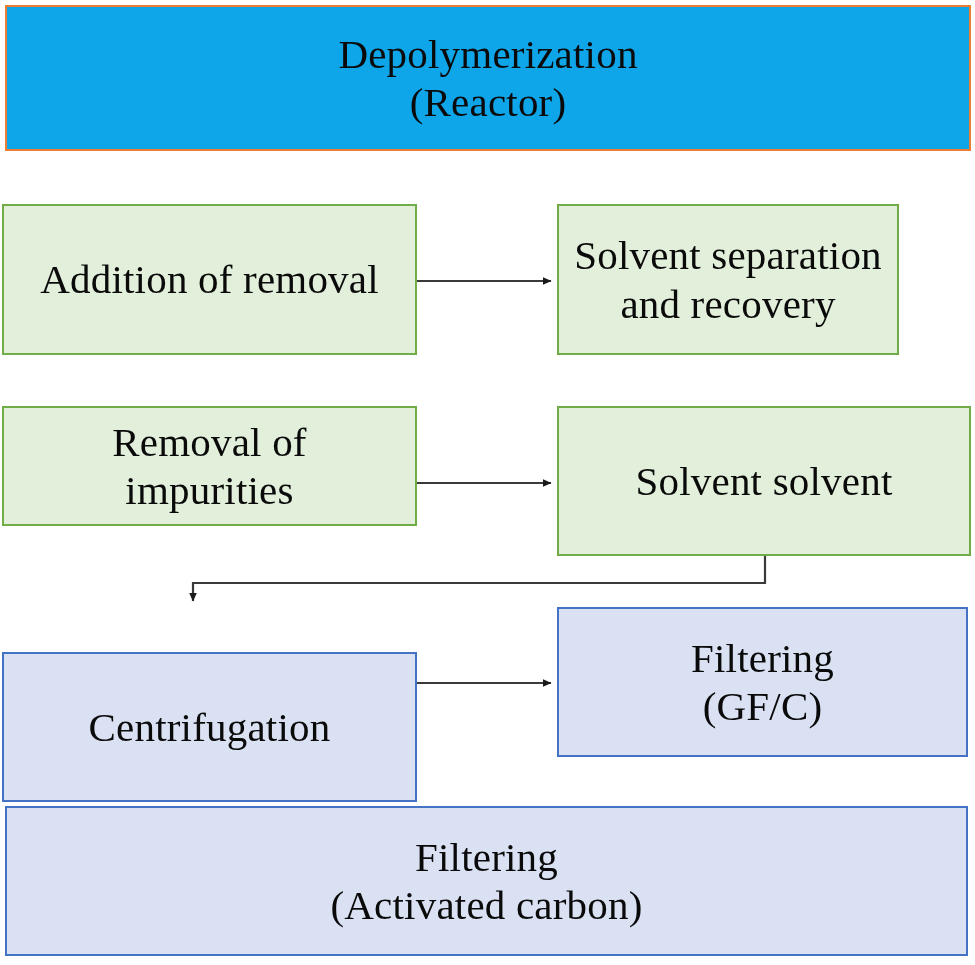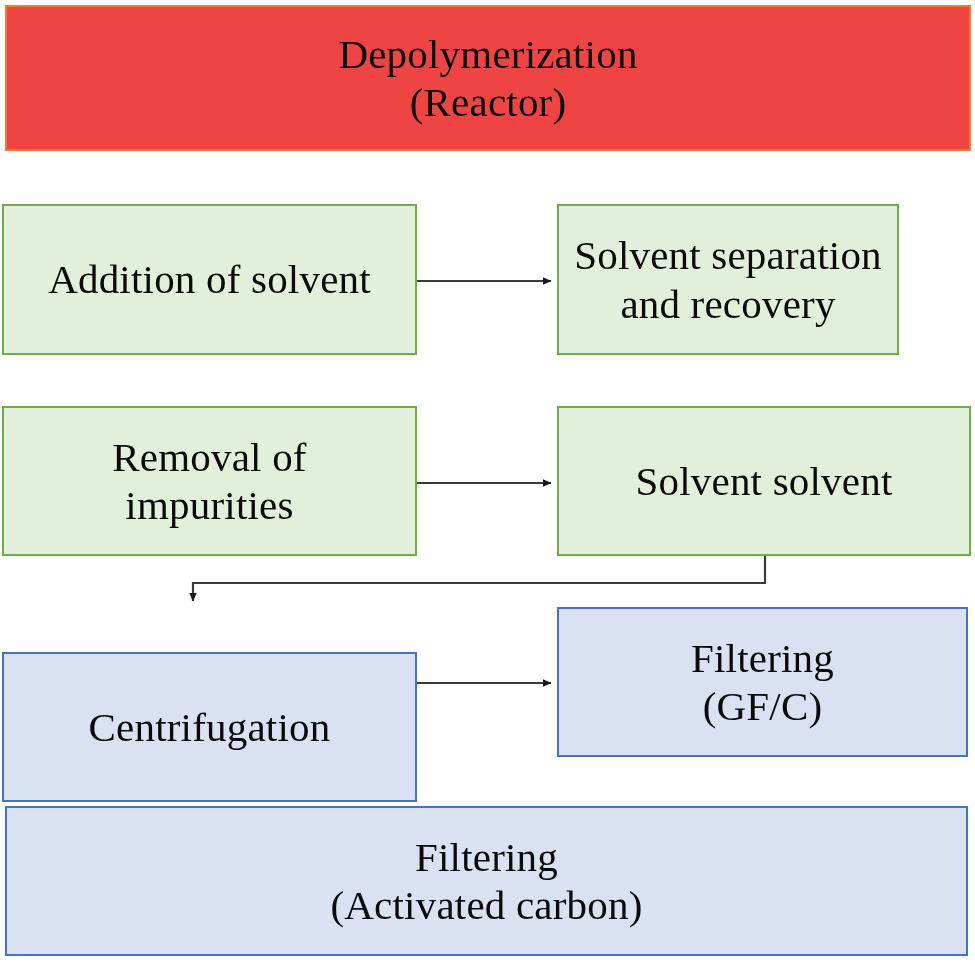--- a/index.html
+++ b/index.html
@@ -24,21 +24,21 @@
     align-items: center;
     justify-content: center;
     text-align: center;
     color: #0a0a0a;
     line-height: 1.18;
     letter-spacing: 0.2px;
     white-space: pre-line;
     padding: 2px 6px;
   }
   .node-orange {
-    background: #ef4444;
+    background: #0ea5e9;
     border: 2px solid #ED7D31;
   }
   .node-green {
     background: #E2EFDA;
     border: 2px solid #70AD47;
   }
   .node-blue {
     background: #D9E1F2;
     border: 2px solid #4472C4;
   }
@@ -68,26 +68,26 @@
     <path d="M417,483 L551,483" fill="none" stroke="#3A3A3A" stroke-width="2.2" marker-end="url(#arrowhead)"></path>
 
     <path d="M765,556 L765,583 L193,583 L193,601" fill="none" stroke="#3A3A3A" stroke-width="2.2" marker-end="url(#arrowhead)"></path>
 
     <path d="M417,683 L551,683" fill="none" stroke="#3A3A3A" stroke-width="2.2" marker-end="url(#arrowhead)"></path>
   </svg>
 
   <div class="node node-orange" id="n0" style="left: 5px; top: 5px; width: 966px; height: 146px; font-size: 41px;">Depolymerization
 (Reactor)</div>
 
-  <div class="node node-green" id="n1" style="left: 2px; top: 204px; width: 415px; height: 151px; font-size: 41px;">Addition of solvent</div>
+  <div class="node node-green" id="n1" style="left: 2px; top: 204px; width: 415px; height: 151px; font-size: 41px;">Addition of removal</div>
 
   <div class="node node-green" id="n2" style="left: 557px; top: 204px; width: 342px; height: 151px; font-size: 41px;">Solvent separation
 and recovery</div>
 
-  <div class="node node-green" id="n3" style="left: 2px; top: 406px; width: 415px; height: 150px; font-size: 41px;">Removal of
+  <div class="node node-green" id="n3" style="left: 2px; top: 406px; width: 415px; height: 120px; font-size: 41px;">Removal of
 impurities</div>
 
   <div class="node node-green" id="n4" style="left: 557px; top: 406px; width: 414px; height: 150px; font-size: 41px;">Solvent solvent</div>
 
   <div class="node node-blue" id="n5" style="left: 2px; top: 607px; width: 415px; height: 150px; font-size: 41px; margin-top: 45px;">Centrifugation</div>
 
   <div class="node node-blue" id="n6" style="left: 557px; top: 607px; width: 411px; height: 150px; font-size: 41px;">Filtering
 (GF/C)</div>
 
   <div class="node node-blue" id="n7" style="left: 5px; top: 806px; width: 963px; height: 150px; font-size: 41px;">Filtering

